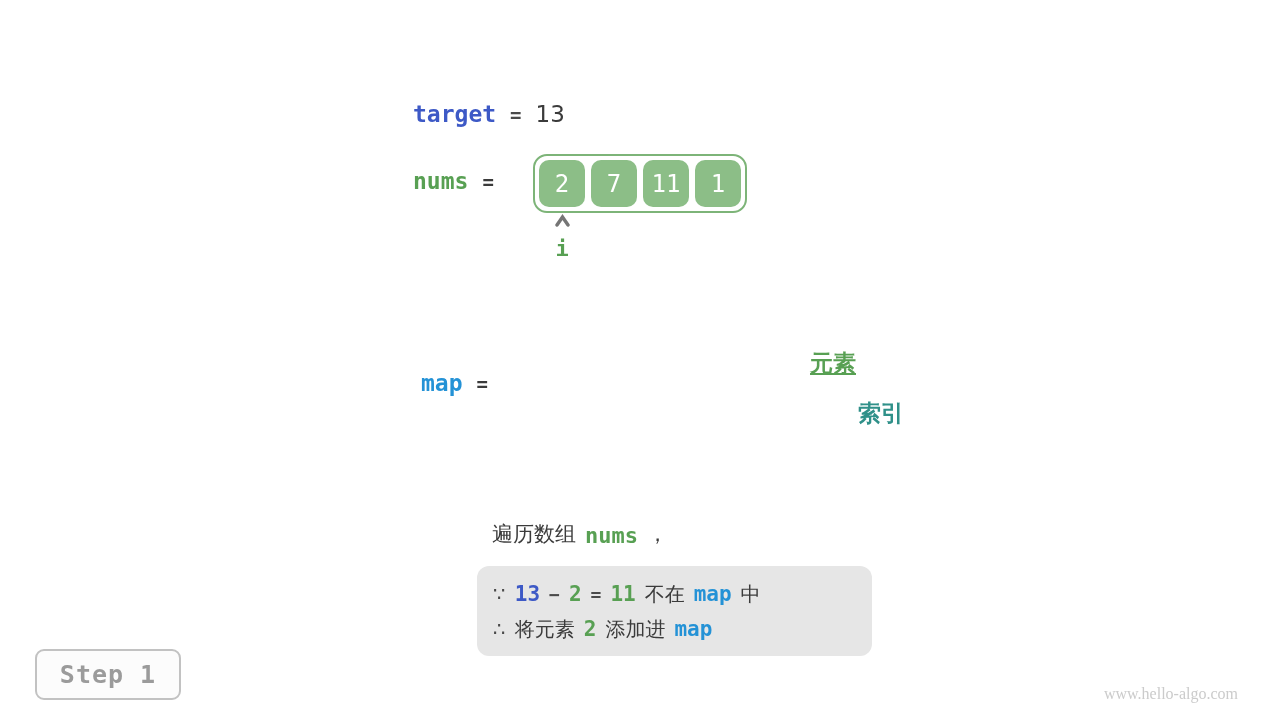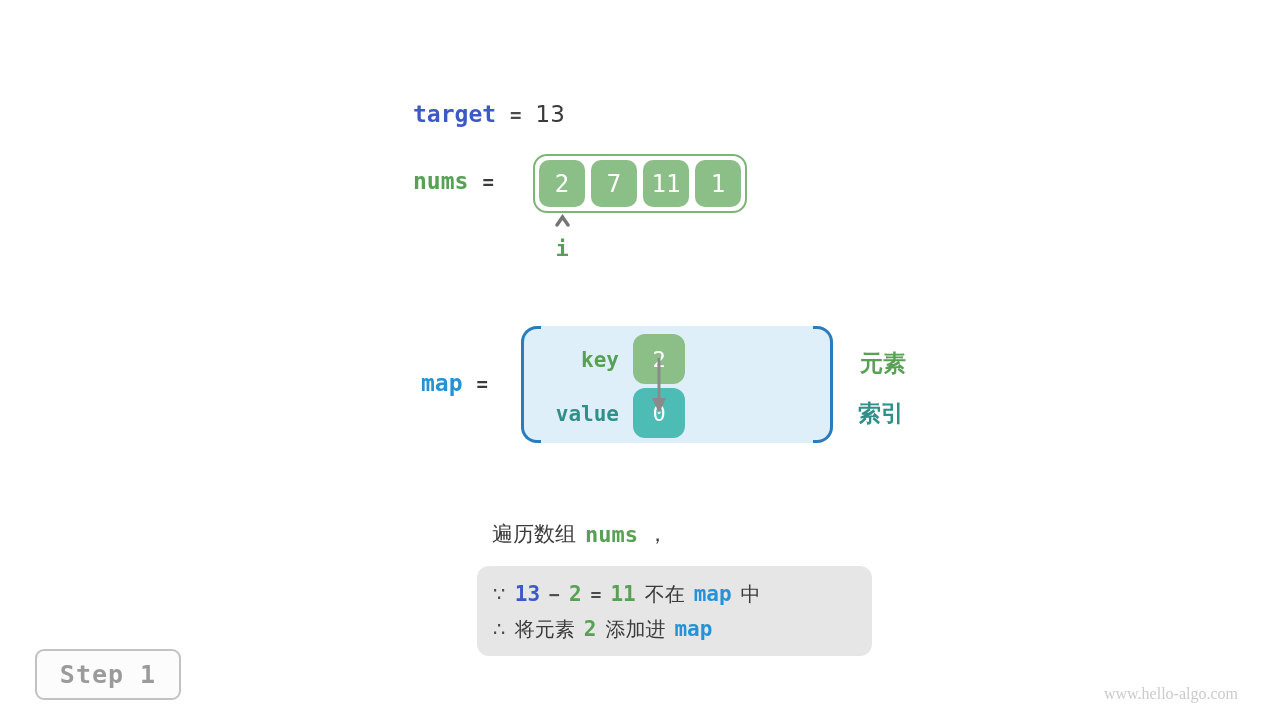--- a/index.html
+++ b/index.html
@@ -40,24 +40,24 @@
   .kv-label{position:absolute;left:20px;width:78px;text-align:right;font-size:21px;}
   .key-label{top:22px;color:var(--green-text);}
   .value-label{top:76px;color:var(--teal-text);}
   .kv-box{position:absolute;left:112px;width:52px;height:50px;border-radius:12px;color:#fff;
     font-family:"DejaVu Sans Mono",monospace;font-size:22px;display:flex;align-items:center;justify-content:center;}
   .key-box{top:8px;background:var(--green-box);}
   .value-box{top:62px;background:var(--teal-box);}
   .kv-arrow{position:absolute;left:0;top:0;pointer-events:none;}
 
   .legend{font-size:23px;font-weight:bold;}
-  .legend-element{left:860px;top:340px;}
+  .legend-element{left:810px;top:340px;text-decoration:underline;}
   .legend-index{left:858px;top:390px;text-align:center;}
 
-  .caption{left:492px;top:512px;display:flex;align-items:center;font-size:21px;color:var(--dark-text);}
+  .caption{left:492px;top:512px;display:flex;align-items:flex-end;font-size:21px;color:var(--dark-text);}
   .caption .code{font-size:22px;margin:0 9px;}
 
   .note-box{left:477px;top:558px;width:395px;height:90px;background:var(--note-bg);
     border-radius:12px;padding:11px 16px;}
   .note-line{display:flex;align-items:baseline;font-size:20px;line-height:34px;color:var(--dark-text);}
   .note-line>span{margin-right:9px;}
   .note-line .num{font-family:"DejaVu Sans Mono",monospace;font-weight:bold;font-size:21px;}
   .note-line .sym{color:#4a4a4a;}
   .note-line .op{font-family:"DejaVu Sans Mono",monospace;font-weight:bold;font-size:18px;color:#4a4a4a;}
 
@@ -95,32 +95,20 @@
         <path d="M3 11 L8.5 3 L14 11" fill="none" stroke="#757575" stroke-width="3.4" stroke-linecap="round" stroke-linejoin="miter"></path>
       </svg>
   </div>
   <div class="abs pointer-label mono t-green">i</div>
 
   <div class="abs var-line map-line">
     <span class="mono t-bright">map</span>
     <span class="eq" style="color:var(--dark-text);">=</span>
   </div>
 
-  <div class="abs map-panel">
-    <span class="bracket bracket-left"></span>
-    <span class="bracket bracket-right"></span>
-    <div class="kv-label key-label mono">key</div>
-    <div class="kv-box key-box">2</div>
-    <div class="kv-label value-label mono">value</div>
-    <div class="kv-box value-box">0</div>
-    <svg class="kv-arrow" width="312" height="117" viewBox="0 0 312 117">
-      <line x1="138" y1="32" x2="138" y2="74" stroke="#8a8a8a" stroke-width="3"></line>
-      <polygon points="131,72 145,72 138,87" fill="#8a8a8a"></polygon>
-    </svg>
-  </div>
 
   <div class="abs legend legend-element t-green">元素</div>
   <div class="abs legend legend-index t-teal">索引</div>
 
   <div class="abs caption">
     <span>遍历数组</span>
     <span class="code mono t-green">nums</span>
     <span>，</span>
   </div>
 

